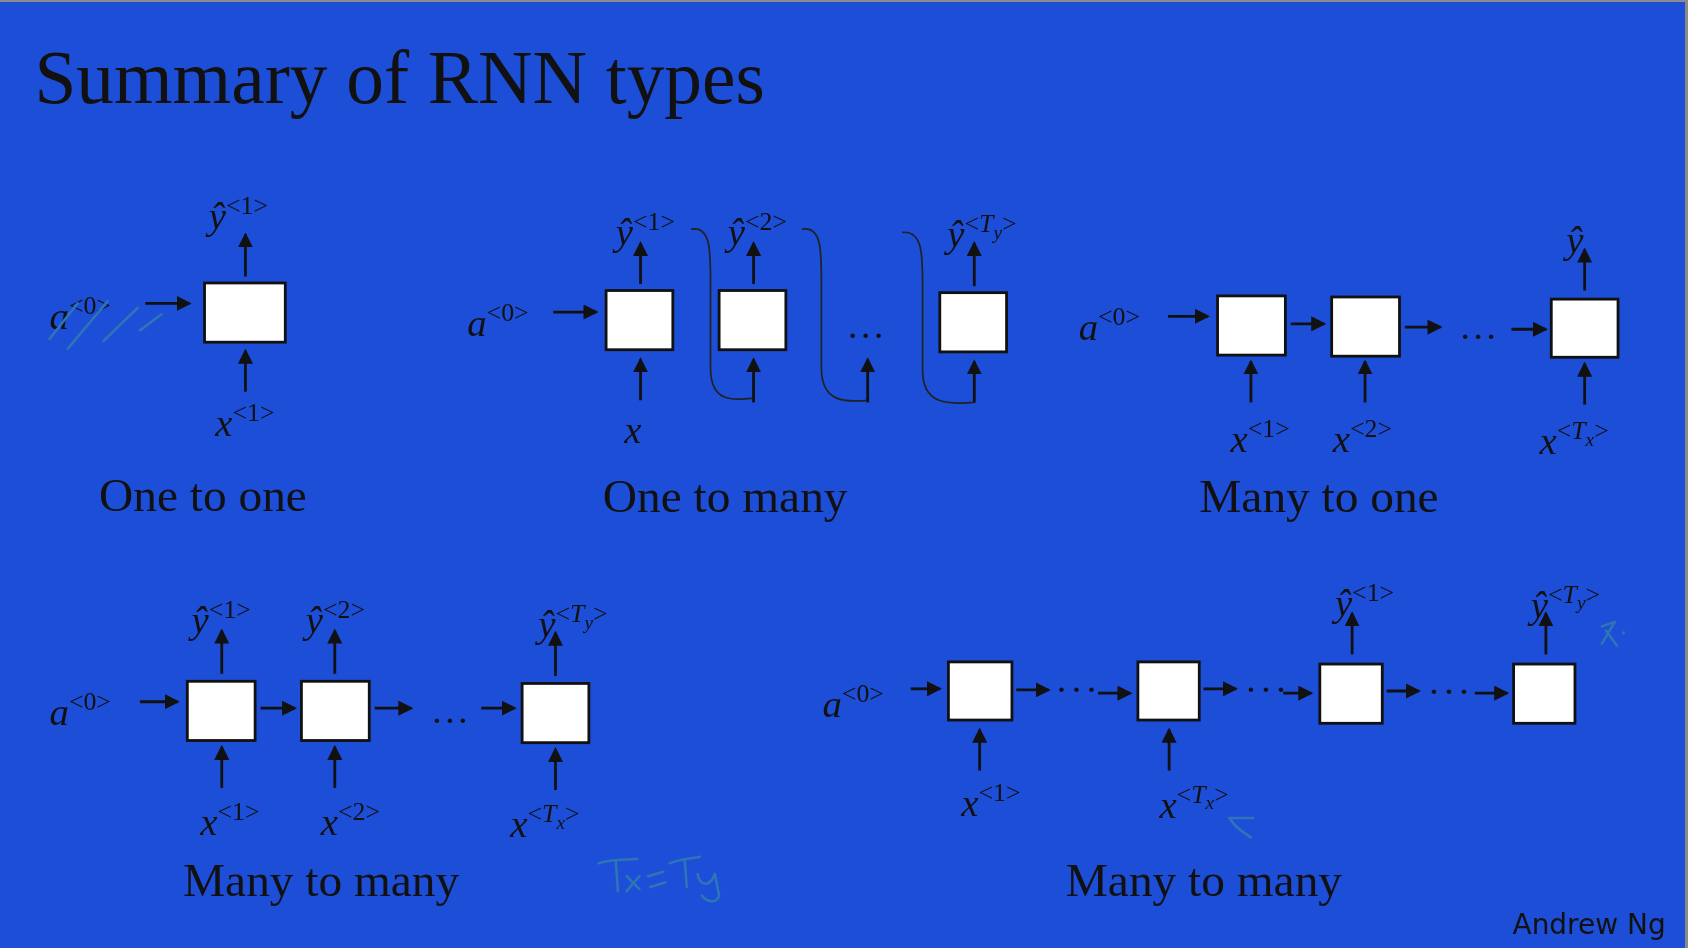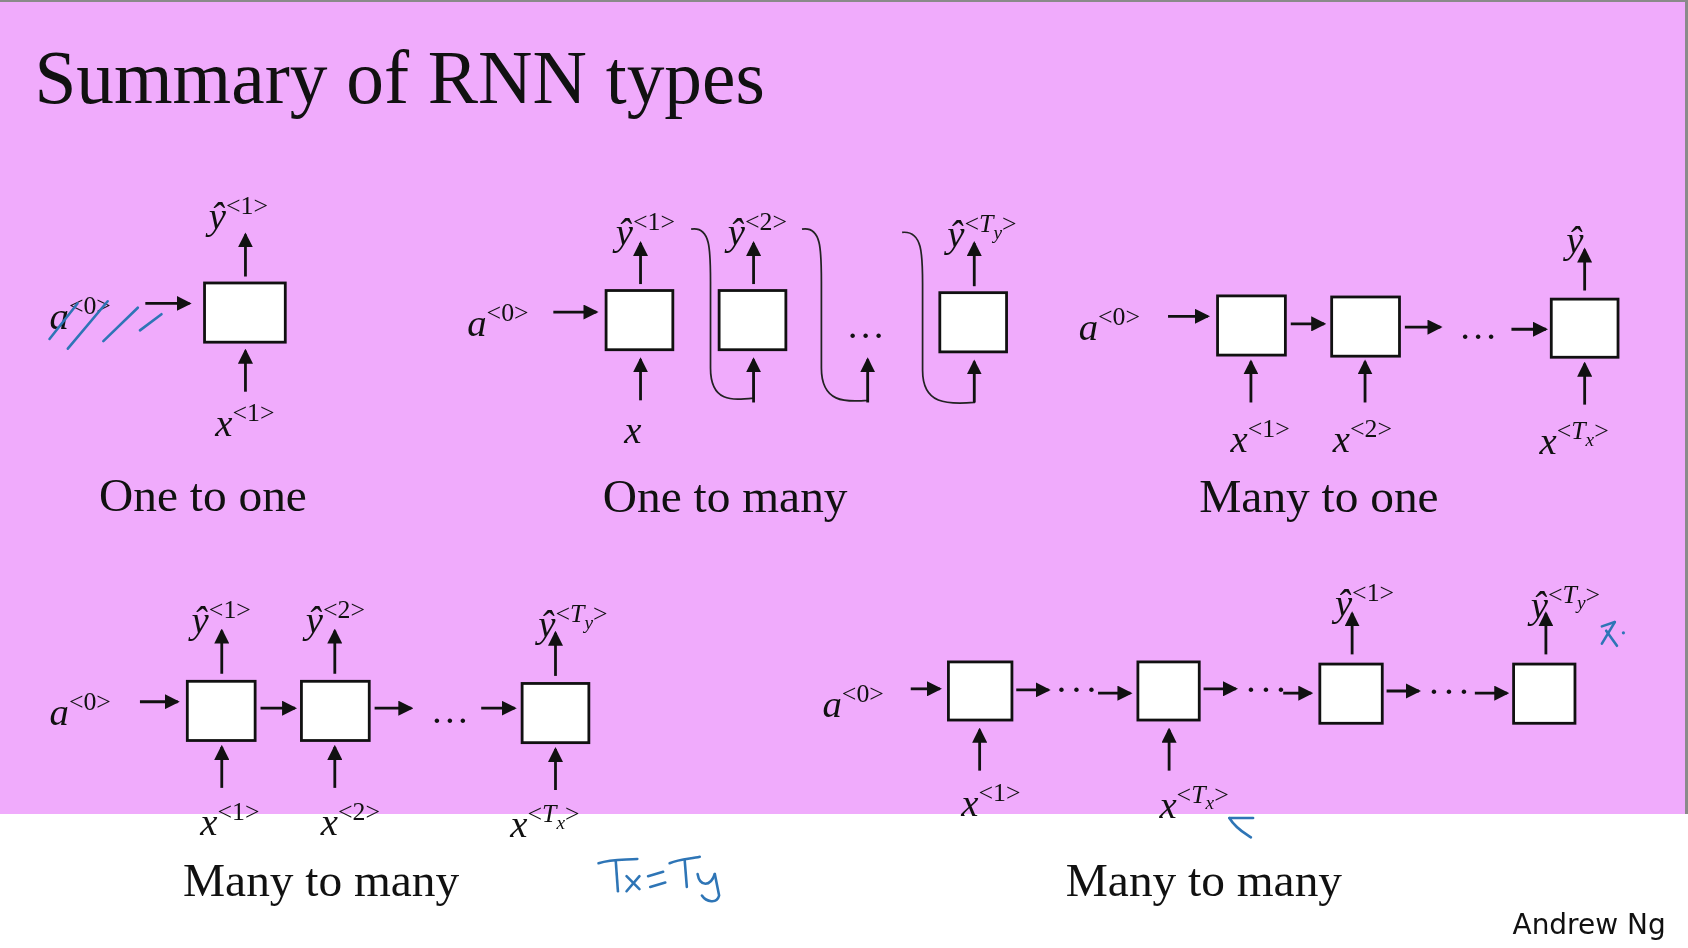--- a/index.html
+++ b/index.html
@@ -1,18 +1,18 @@
 <!DOCTYPE html>
 <html><head>
 <meta charset="utf-8">
 <style>
   html, body { margin: 0; padding: 0; background: #ffffff; }
   body { width: 1688px; height: 948px; overflow: hidden; position: relative; }
-  #slide { position: absolute; left: 0; top: 0; width: 1688px; height: 814px;
-           box-sizing: border-box; border-top: 2px solid #8a8a8a; border-right: 3px solid #8a8a8a; background: #f0abfc; }
+  #slide { position: absolute; left: 0; top: 0; width: 1688px; height: 948px;
+           box-sizing: border-box; border-top: 2px solid #8a8a8a; border-right: 3px solid #8a8a8a; background: #1d4ed8; }
   svg { position: absolute; left: 0; top: 0; }
   .title { font-family: "Liberation Serif", "DejaVu Serif", serif; font-size: 70px; fill: #111; }
   .caption { font-family: "Liberation Serif", "DejaVu Serif", serif; font-size: 44px; fill: #111; }
   .math { font-family: "Liberation Serif", "DejaVu Serif", serif; font-style: italic; font-size: 36px; fill: #111; }
   .sup { font-family: "Liberation Serif", "DejaVu Serif", serif; font-size: 24px; fill: #111; font-style: normal; }
   .supi { font-style: italic; }
   .author { font-family: "DejaVu Sans", "Liberation Sans", sans-serif; font-size: 26px; fill: #111; }
   .box { fill: #fff; stroke: #111; stroke-width: 2.6; }
   .arrow { stroke: #111; stroke-width: 2.6; fill: none; }
   .curve { stroke: #222; stroke-width: 1.6; fill: none; }

